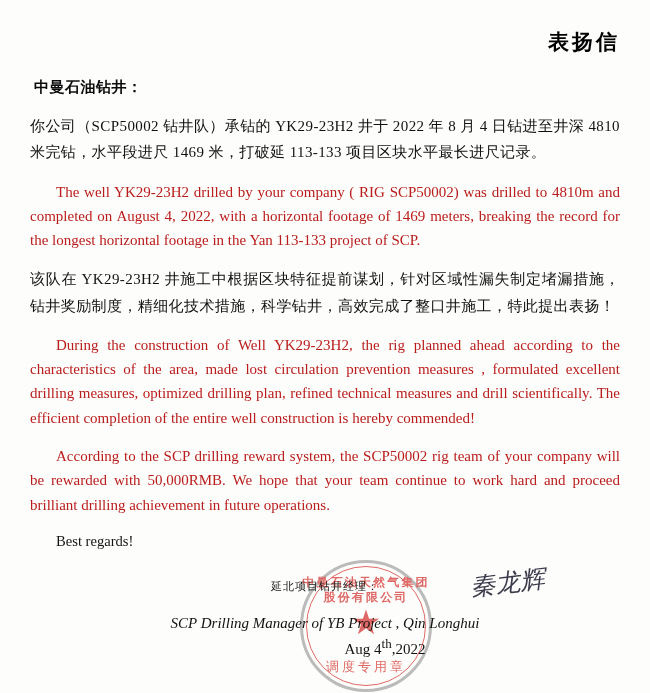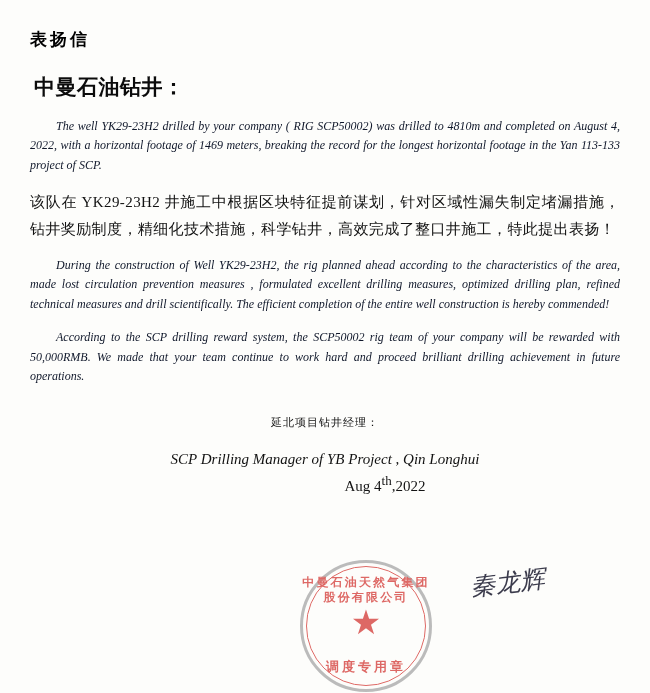--- a/index.html
+++ b/index.html
@@ -16,54 +16,53 @@
     position: relative;
   }
   .page {
     position: relative;
     width: 650px;
     height: 693px;
     box-sizing: border-box;
     padding: 22px 30px 0 30px;
   }
   .doc-title {
-    text-align: left;
+    text-align: right;
     font-family: "Liberation Serif", serif;
     font-weight: bold;
-    font-size: 17px;
+    font-size: 21px;
     letter-spacing: 3px;
     margin: 6px 0 22px 0;
     color: #000;
   }
   .salutation {
     font-weight: bold;
-    font-size: 21px;
+    font-size: 15px;
     letter-spacing: 0.5px;
     margin: 0 0 16px 4px;
     color: #0b0b0b;
   }
   p {
     margin: 0 0 14px 0;
   }
   .cn {
     font-family: "Liberation Serif", serif;
     font-size: 15px;
     line-height: 1.75;
     letter-spacing: 0.4px;
     text-align: justify;
     color: #111;
   }
   .en {
     font-family: "Liberation Serif", serif;
-    font-size: 12px;
+    font-size: 15px;
     line-height: 1.62;
     text-align: justify;
     text-indent: 26px;
-    color: #0f172a;
-    font-style: italic;
+    color: #b91c1c;
   }
   .regards {
     font-family: "Liberation Serif", serif;
     font-size: 14.6px;
     text-indent: 26px;
     margin-top: 16px;
     margin-bottom: 8px;
   }
   .sign-block {
     margin-top: 26px;
@@ -134,21 +133,21 @@
   }
   .stamp .arc-top {
     top: 12px;
     font-size: 11.5px;
     font-weight: bold;
     transform: scaleX(1.05);
   }
   .stamp .arc-bottom {
     bottom: 13px;
     font-size: 13px;
-    font-weight: bold;
+    font-weight: normal;
     letter-spacing: 3px;
   }
   .signature-script {
     position: absolute;
     left: 470px;
     top: 566px;
     font-family: "Liberation Serif", serif;
     font-size: 25px;
     color: #1a1a2e;
     font-style: italic;
@@ -160,30 +159,32 @@
 </style>
 </head>
 <body>
 
 <div class="page">
 
   <div class="doc-title">表扬信</div>
 
   <div class="salutation">中曼石油钻井：</div>
 
+  <p class="cn">你公司（SCP50002 钻井队）承钻的 YK29-23H2 井于 2022 年 8 月 4 日钻进至井深 4810 米完钻，水平段进尺 1469 米，打破延 113-133 项目区块水平最长进尺记录。</p>
 
   <p class="en">The well YK29-23H2 drilled by your company ( RIG SCP50002) was drilled to 4810m and completed on August 4, 2022, with a horizontal footage of 1469 meters, breaking the record for the longest horizontal footage in the Yan 113-133 project of SCP.</p>
 
   <p class="cn">该队在 YK29-23H2 井施工中根据区块特征提前谋划，针对区域性漏失制定堵漏措施，钻井奖励制度，精细化技术措施，科学钻井，高效完成了整口井施工，特此提出表扬！</p>
 
   <p class="en">During the construction of Well YK29-23H2, the rig planned ahead according to the characteristics of the area, made lost circulation prevention measures , formulated excellent drilling measures, optimized drilling plan, refined technical measures and drill scientifically. The efficient completion of the entire well construction is hereby commended!</p>
 
 
-  <p class="en">According to the SCP drilling reward system, the SCP50002 rig team of your company will be rewarded with 50,000RMB. We made that your team continue to work hard and proceed brilliant drilling achievement in future operations.</p>
-
+  <p class="en">According to the SCP drilling reward system, the SCP50002 rig team of your company will be rewarded with 50,000RMB. We hope that your team continue to work hard and proceed brilliant drilling achievement in future operations.</p>
+
+  <p class="regards">Best regards!</p>
 
   <div class="sign-block">
     <div class="sign-cn">延北项目钻井经理：</div>
     <div class="sign-line">SCP Drilling Manager of YB Project , Qin Longhui</div>
     <div class="sign-date">
       <span>Aug 4</span><sup>th</sup><span>,2022</span>
     </div>
   </div>
 
   <div class="stamp">

